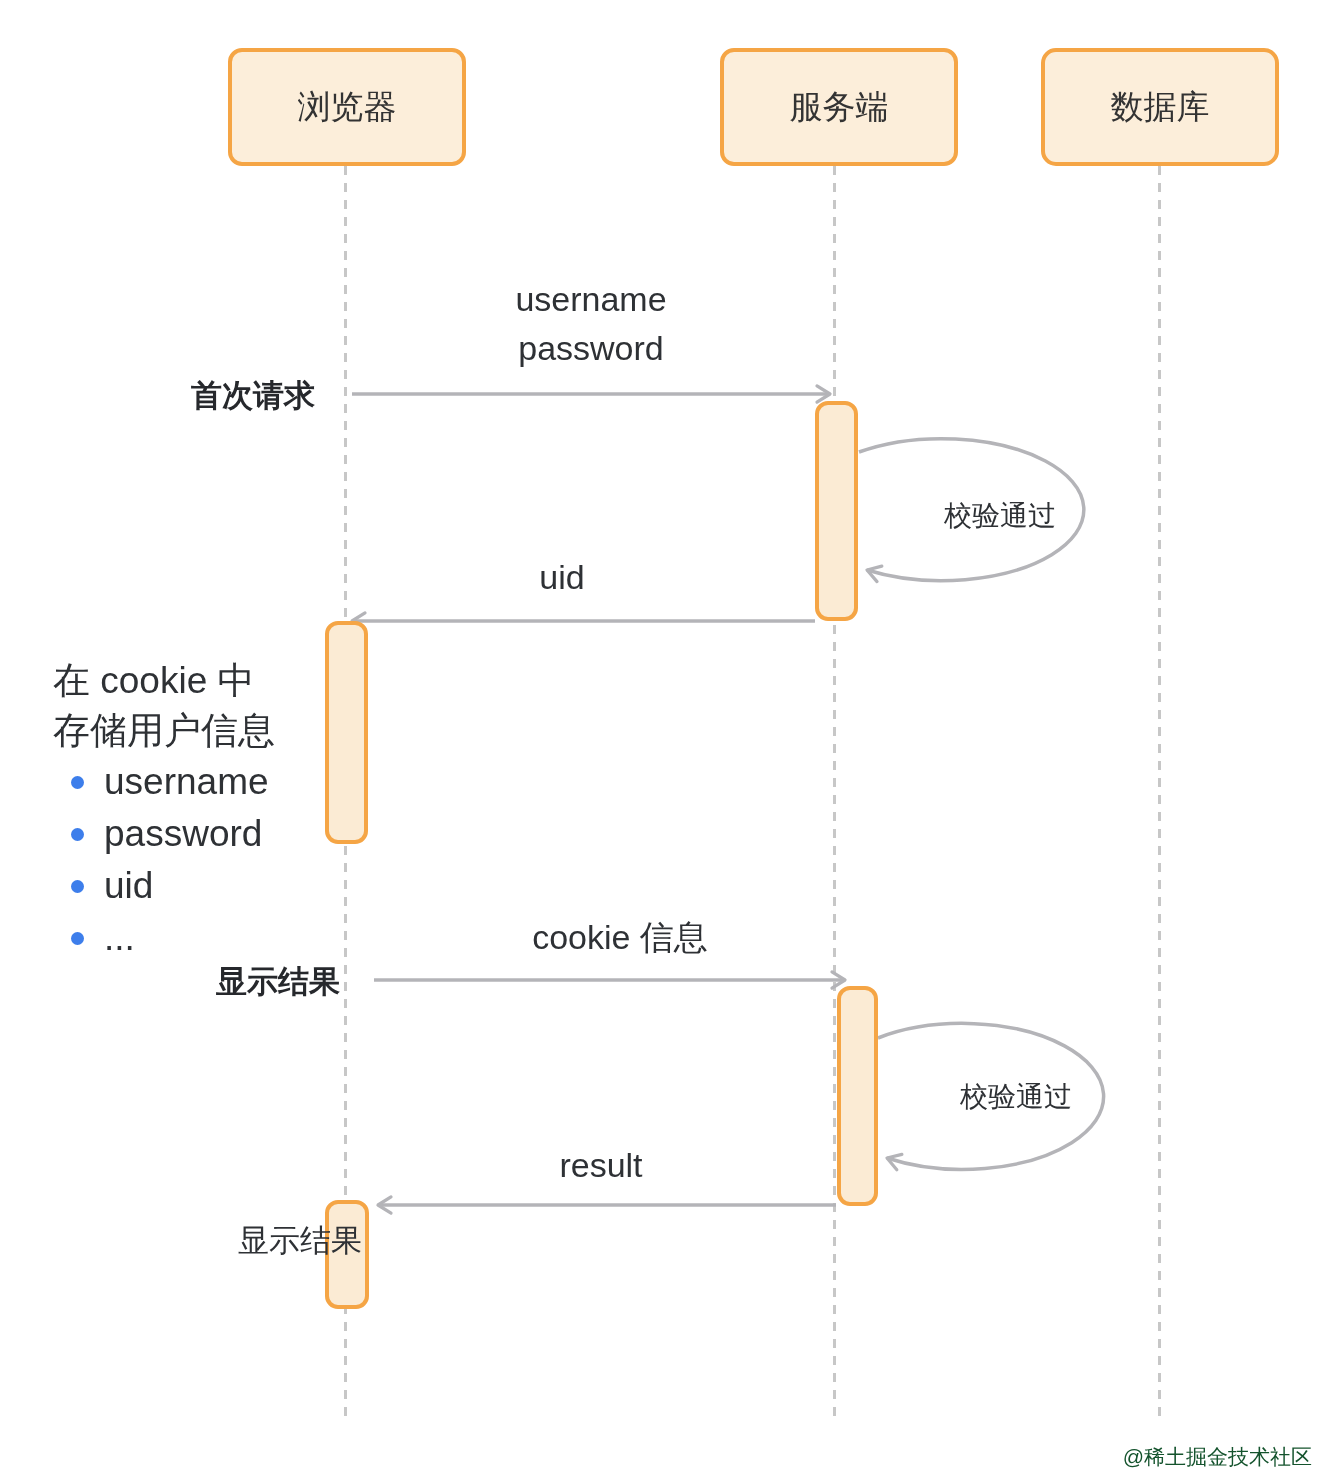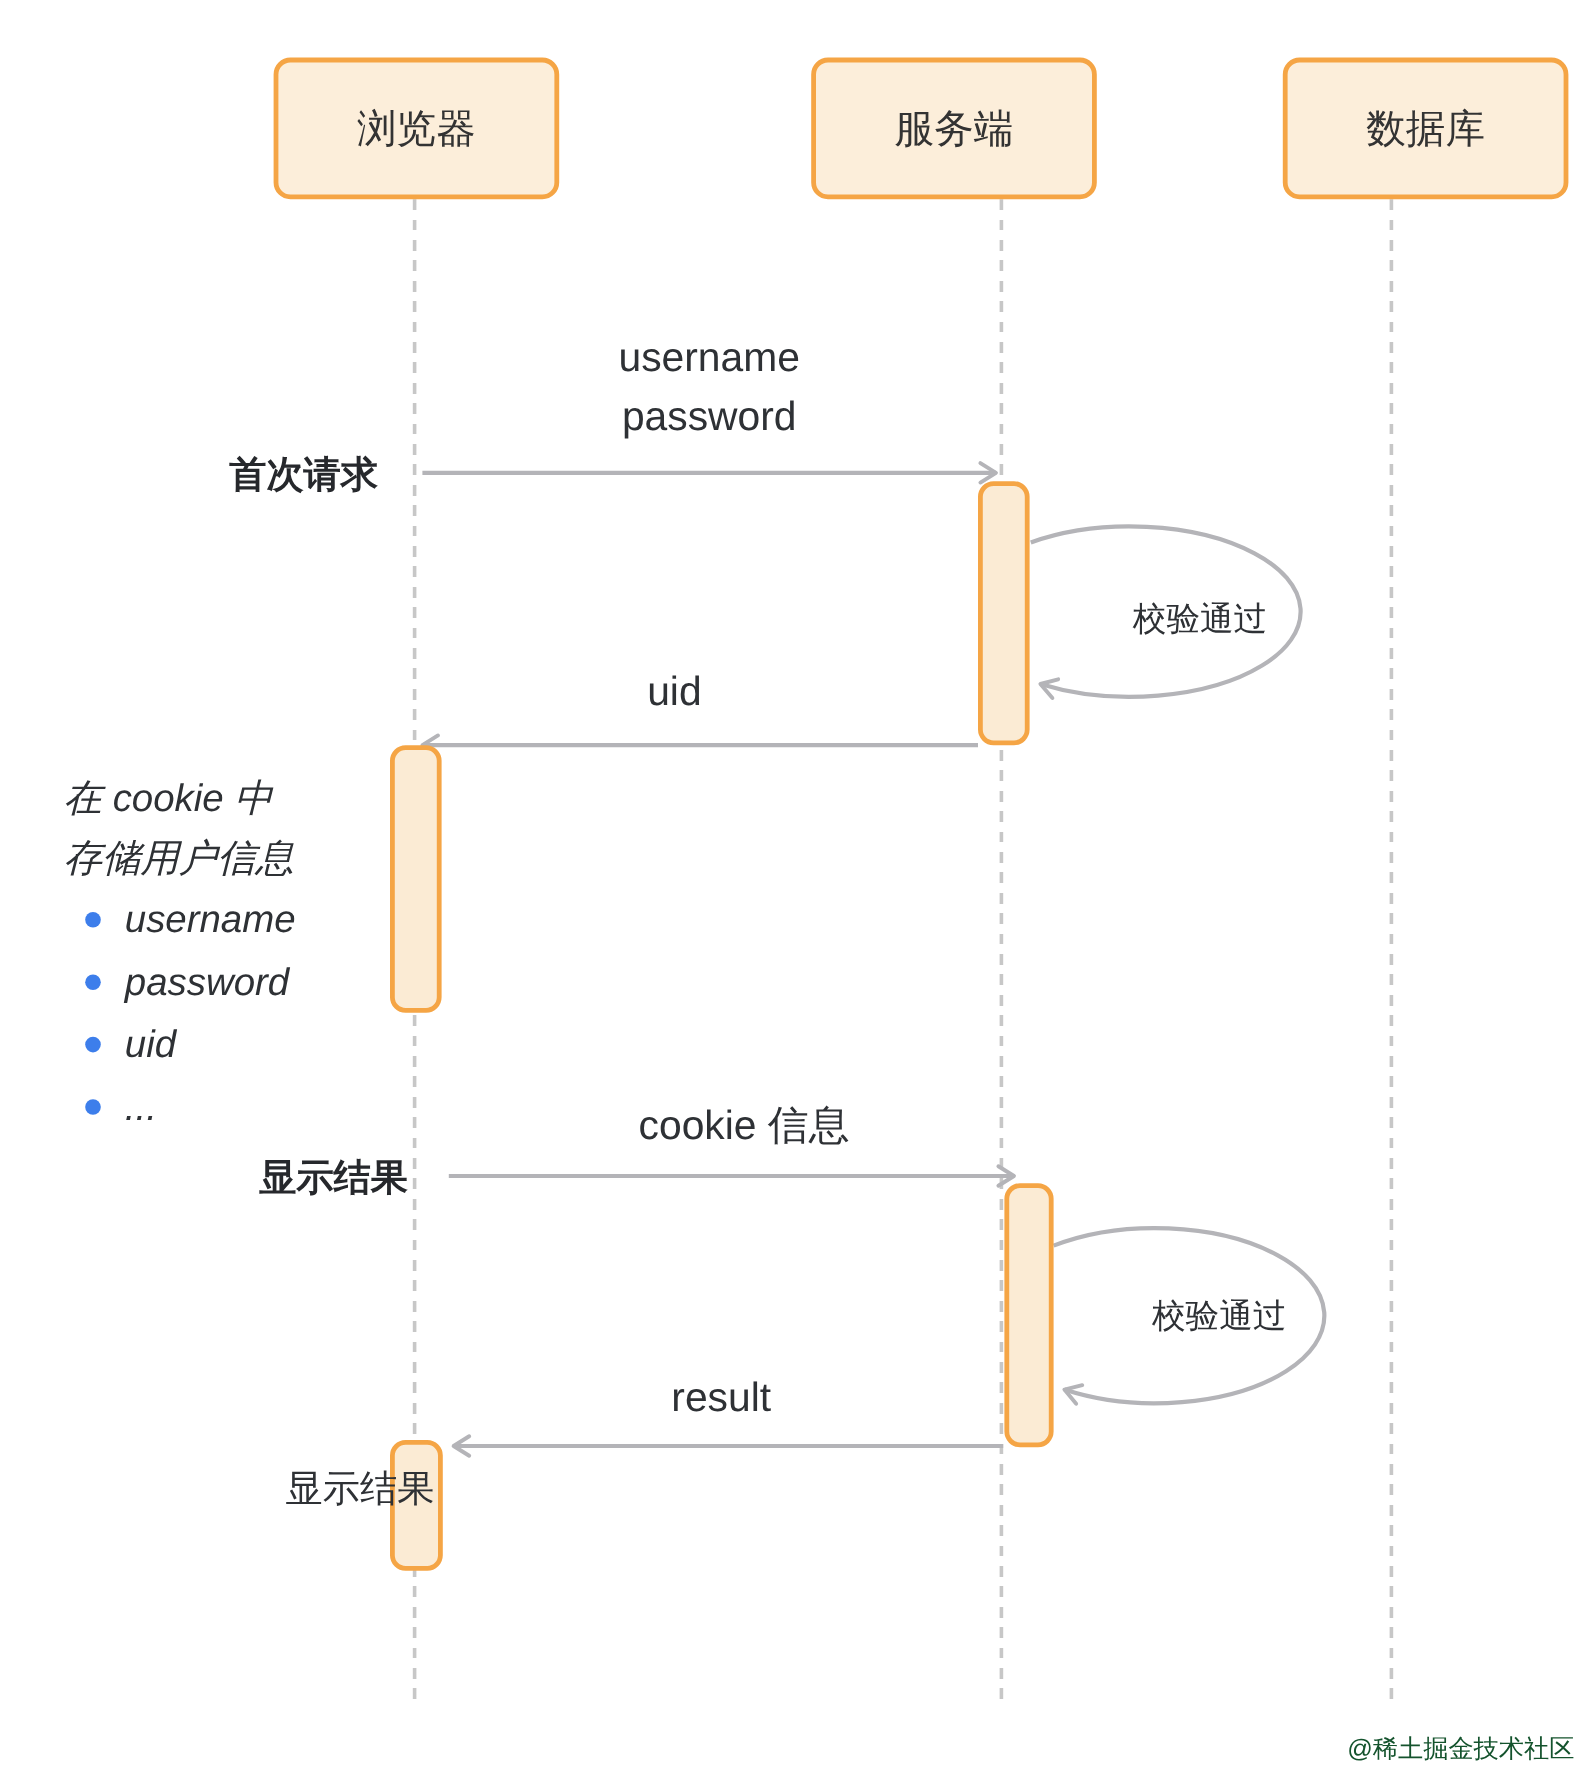--- a/index.html
+++ b/index.html
@@ -32,21 +32,21 @@
     position:absolute; transform:translate(-50%,-50%); z-index:5;
     font-size:34px; color:#2E3135; white-space:nowrap;
   }
   .loop-label { font-size:28px; }
   .side-label {
     position:absolute; transform:translate(-50%,-50%); z-index:5;
     font-size:31px; font-weight:700; color:#26282C; white-space:nowrap;
   }
   .side-label.regular { font-weight:400; color:#2E3135;margin-left:43px; }
   
-  .note { position:absolute; left:53px; top:640px; z-index:5; font-size:32px; color:#2E3135;font-style:italic; }
+  .note { position:absolute; left:53px; top:656px; z-index:5; font-size:37px; color:#2E3135; }
   .note .note-line { line-height:50px; white-space:nowrap; }
   .note ul { list-style:none; margin:0; padding:0; }
   .note li { display:flex; align-items:center; height:52px; }
   .note .bullet {
     width:13px; height:13px; border-radius:50%; background:#3D7EEB;
     margin:0 20px 0 18px; flex:0 0 auto;
   }
   .watermark {
     position:absolute; right:14px; top:1443px; z-index:5;
     font-size:21px; color:#14532d; white-space:nowrap;
@@ -76,24 +76,24 @@
   </svg>
 
   <div class="bar" style="left:815px; top:401px; width:43px; height:220px;"></div>
   <div class="bar" style="left:325px; top:621px; width:43px; height:223px;"></div>
   <div class="bar" style="left:837px; top:986px; width:41px; height:220px;"></div>
   <div class="bar" style="left:325px; top:1200px; width:44px; height:109px;"></div>
 
   <div class="actor" style="left:228px; width:238px;">
     <span>浏览器</span>
   </div>
-  <div class="actor" style="left:676px; width:238px;">
+  <div class="actor" style="left:720px; width:238px;">
     <span>服务端</span>
   </div>
-  <div class="actor" style="left:1069px; width:238px;">
+  <div class="actor" style="left:1041px; width:238px;border-radius:15px;">
     <span>数据库</span>
   </div>
 
   <div class="center-label" style="left:591px; top:299px;">username</div>
   <div class="center-label" style="left:591px; top:348px;">password</div>
   <div class="side-label" style="left:253px; top:396px;">首次请求</div>
   <div class="center-label loop-label" style="left:1000px; top:516px;">校验通过</div>
   <div class="center-label" style="left:562px; top:577px;">uid</div>
 
   <div class="note">

